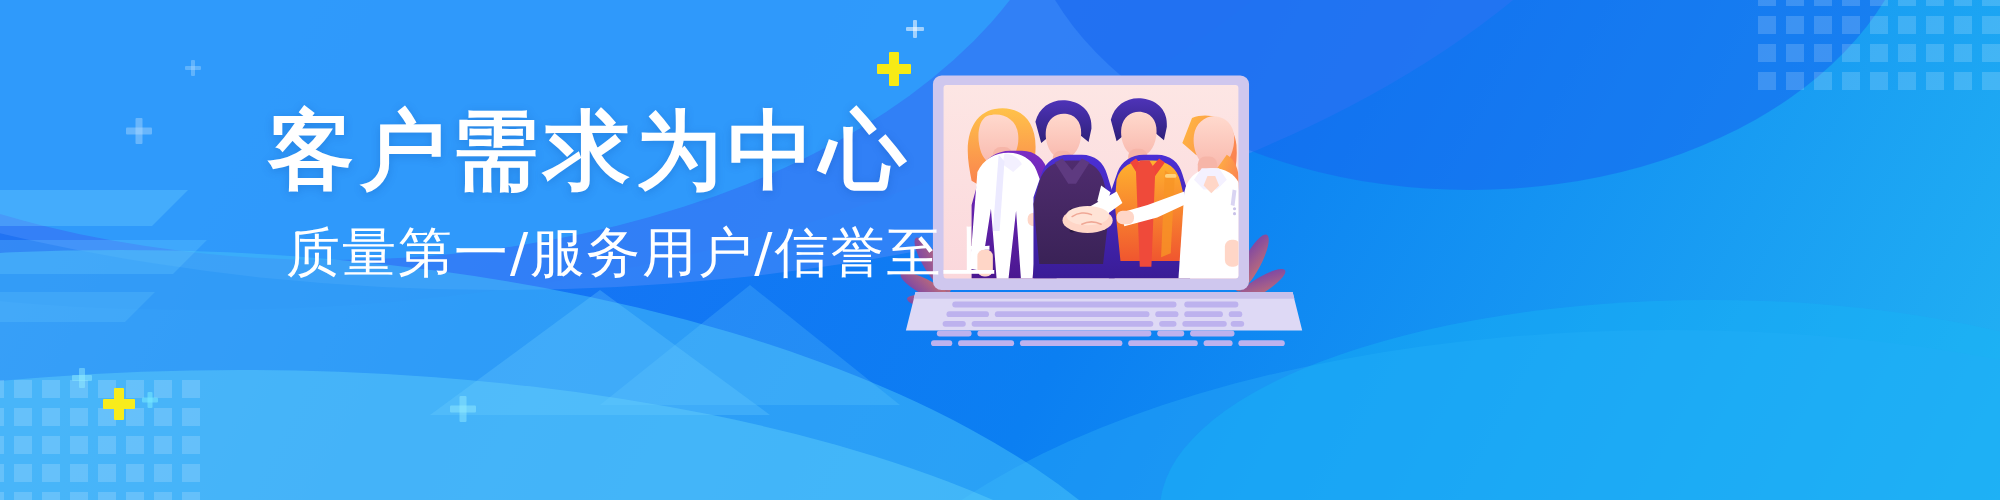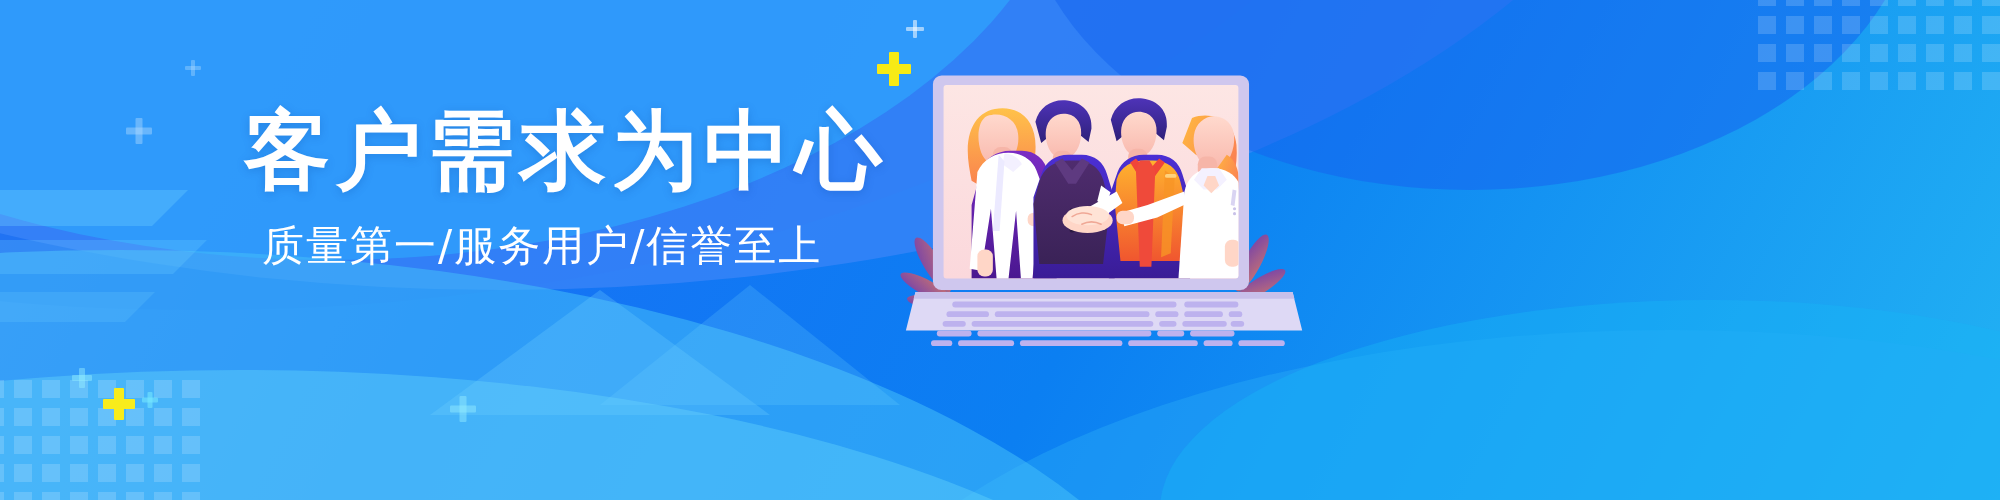--- a/index.html
+++ b/index.html
@@ -136,38 +136,38 @@
   .plus-y2 { color:#f8ec1c; left: 103px; bottom: 80px; width: 32px; height: 32px; --t: 10px; }
   .plus-c1 { color: rgba(120,235,255,.55); left: 142px; bottom: 92px; width: 16px; height: 16px; --t: 5px; }
   .plus-c2 { color: rgba(150,240,255,.45); left: 72px;  bottom: 112px; width: 20px; height: 20px; --t: 6px; }
   .plus-c3 { color: rgba(150,240,255,.45); left: 450px; bottom: 78px; width: 26px; height: 26px; --t: 7px; }
   .plus-c4 { color: rgba(190,225,255,.35); left: 185px; top: 60px;   width: 16px; height: 16px; --t: 4px; }
   .plus-c5 { color: rgba(190,225,255,.40); left: 126px; top: 118px;  width: 26px; height: 26px; --t: 7px; }
 
   
   .text-block {
     position: absolute;
-    left: 244px;
+    left: 268px;
     top: 104px;
     z-index: 6;
   }
   .headline {
     margin: 0;
     font-size: 86px;
     line-height: 1.08;
     font-weight: 700;
     color: #ffffff;
     letter-spacing: 6px;
     white-space: nowrap;
     text-shadow: 0 2px 10px rgba(8,60,150,.22);
     font-family: "DejaVu Sans", "Liberation Sans", sans-serif;
   }
   .subline {
     margin: 26px 0 0 18px;
-    font-size: 42px;
+    font-size: 54px;
     line-height: 1.1;
     font-weight: 500;
     color: #ffffff;
     letter-spacing: 2px;
     white-space: nowrap;
     font-family: "DejaVu Sans", "Liberation Sans", sans-serif;
   }
 
   
   .laptop {

